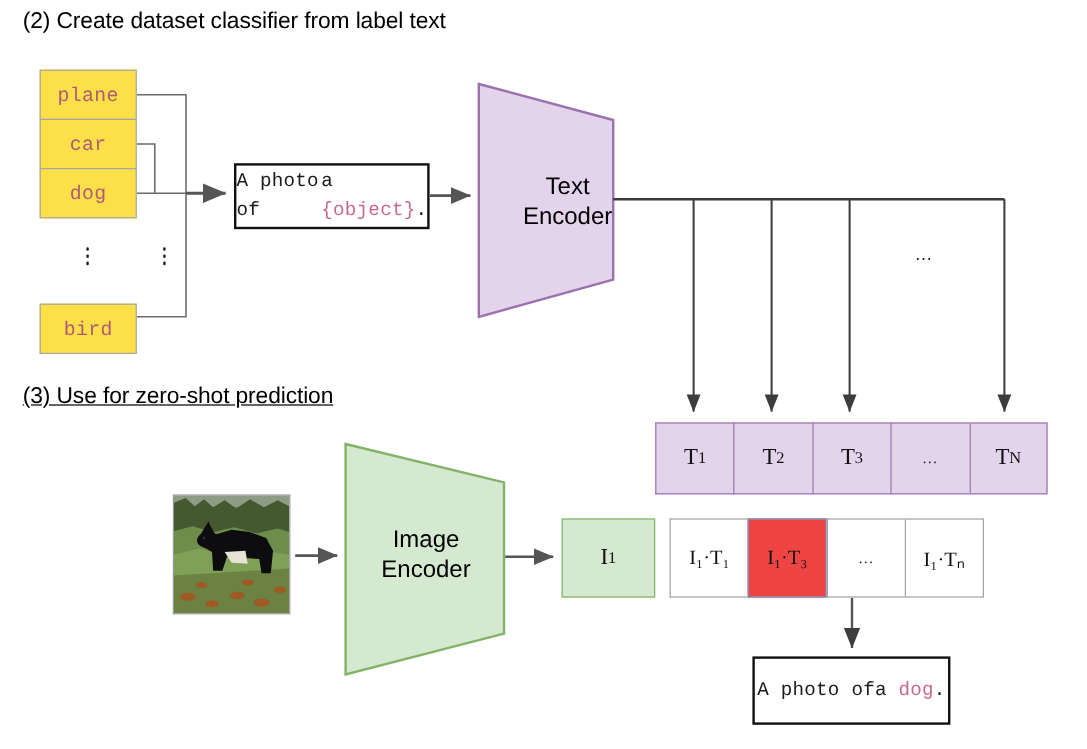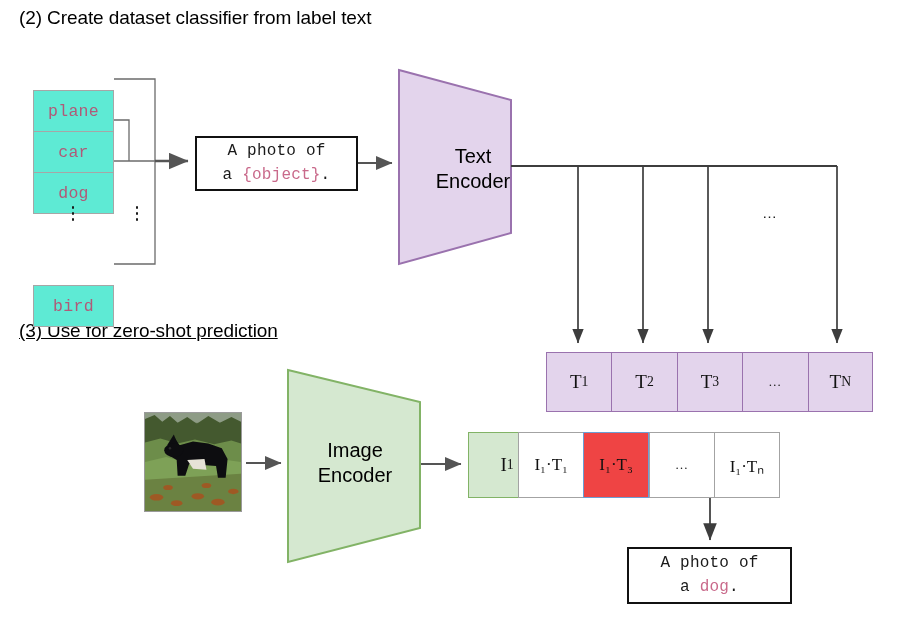--- a/index.html
+++ b/index.html
@@ -38,29 +38,28 @@
     letter-spacing: -0.1px;
   }
   #heading-2 { left: 19px; top: 7px; }
   #heading-3 { left: 19px; top: 320px; text-decoration: underline; }
 
   
   .label-box {
     position: absolute;
     box-sizing: border-box;
     border: 1.2px solid #a6a6a6;
-    background: #5eead4;
+    background: #fde047;
     font-family: "Liberation Mono", monospace;
     font-size: 16.5px;
     color: #b05a78;
     display: flex;
     align-items: center;
     justify-content: center;
     letter-spacing: 0.3px;
-    margin-top: 32px;
   }
   #label-plane { left: 33px; top: 58px;  width: 81px; height: 42px; }
   #label-car   { left: 33px; top: 99px;  width: 81px; height: 42px; }
   #label-dog   { left: 33px; top: 140px; width: 81px; height: 42px; }
   #label-bird  { left: 33px; top: 253px; width: 81px; height: 42px; }
 
   .vdots {
     position: absolute;
     width: 4px;
     display: flex;
@@ -82,21 +81,21 @@
   
   .mono-box {
     position: absolute;
     box-sizing: border-box;
     border: 2px solid #111111;
     background: #ffffff;
     font-family: "Liberation Mono", monospace;
     font-size: 16px;
     color: #1a1a1a;
     display: flex;
-    flex-direction: column;
+    flex-direction: row;
     align-items: center;
     justify-content: center;
     line-height: 1.45;
     letter-spacing: 0.2px;
   }
   #prompt-box { left: 195px; top: 136px; width: 163px; height: 55px; }
   #output-box { left: 627px; top: 547px; width: 165px; height: 57px; }
   .tpl-slot { color: #c96a8b; }
   .tpl-word { color: #c96a8b; }
 
@@ -131,21 +130,21 @@
   #t-row { left: 546px; top: 352px; width: 327px; height: 60px; }
   #t-row .cell {
     width: 65.4px;
     height: 60px;
     background: #e3d4ec;
     border: 1.2px solid #9a72ae;
     border-right-width: 0;
   }
   #t-row .cell:last-child { border-right-width: 1.2px; }
 
-  #it-row { left: 518px; top: 432px; width: 327px; height: 78px; }
+  #it-row { left: 558px; top: 432px; width: 327px; height: 78px; }
   #it-row .cell {
     width: 65.4px;
     height: 66px;
     background: #ffffff;
     border: 1.2px solid #a3a3a3;
     border-right-width: 0;
     font-size: 17px;
   }
   #it-row .cell:last-child { border-right-width: 1.2px; }
   #it-row .cell.selected {

